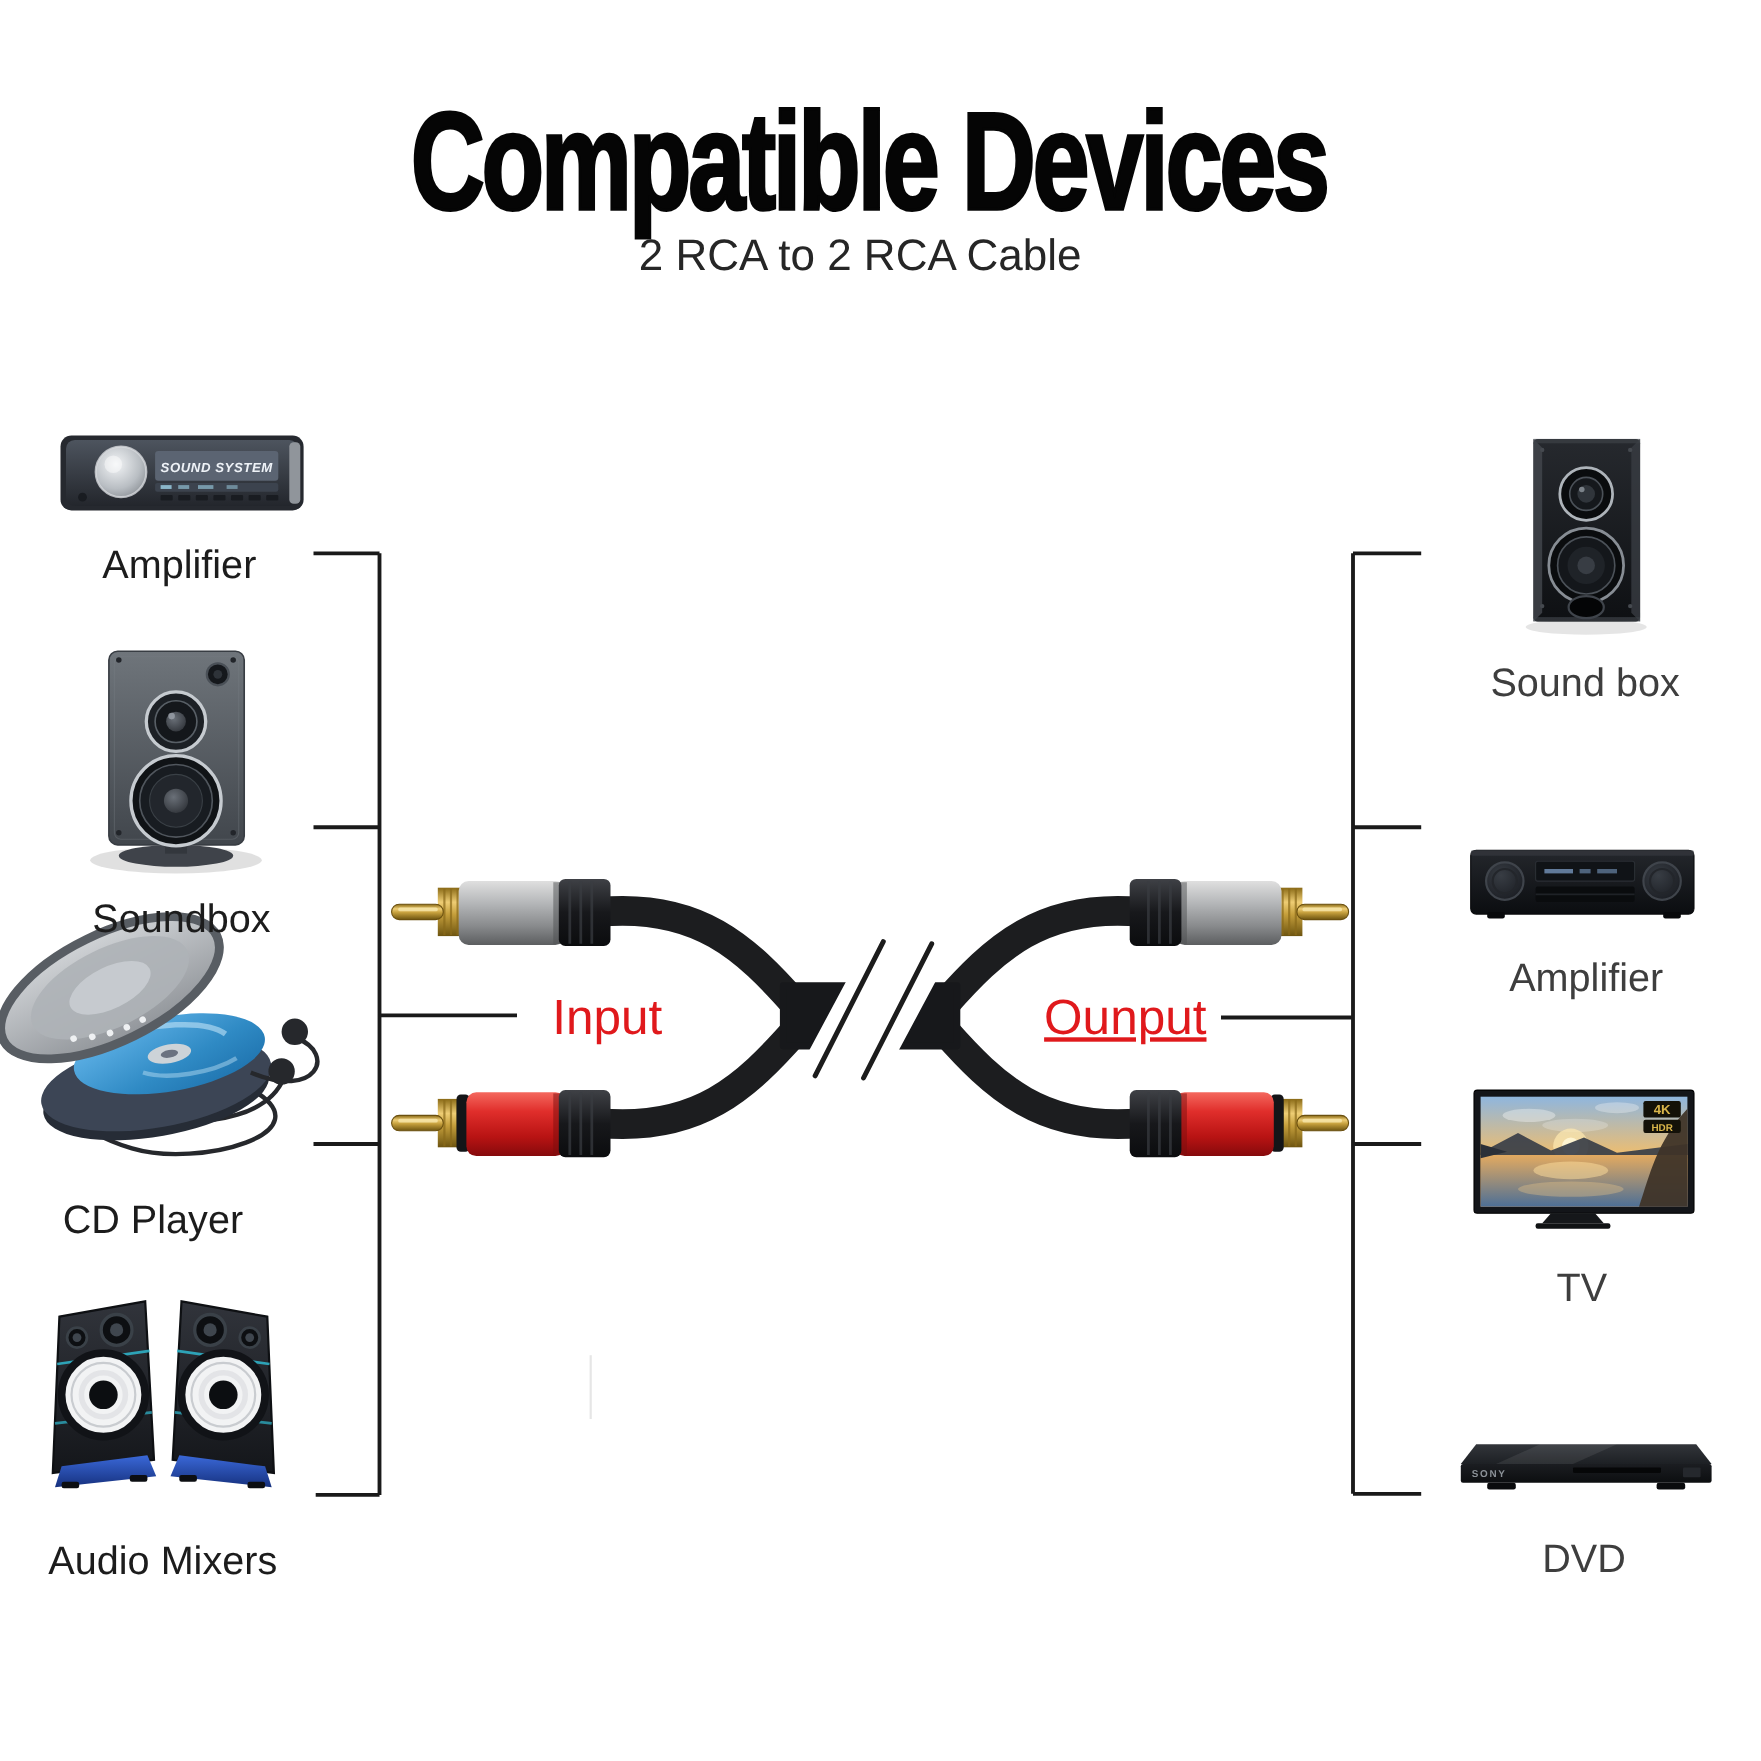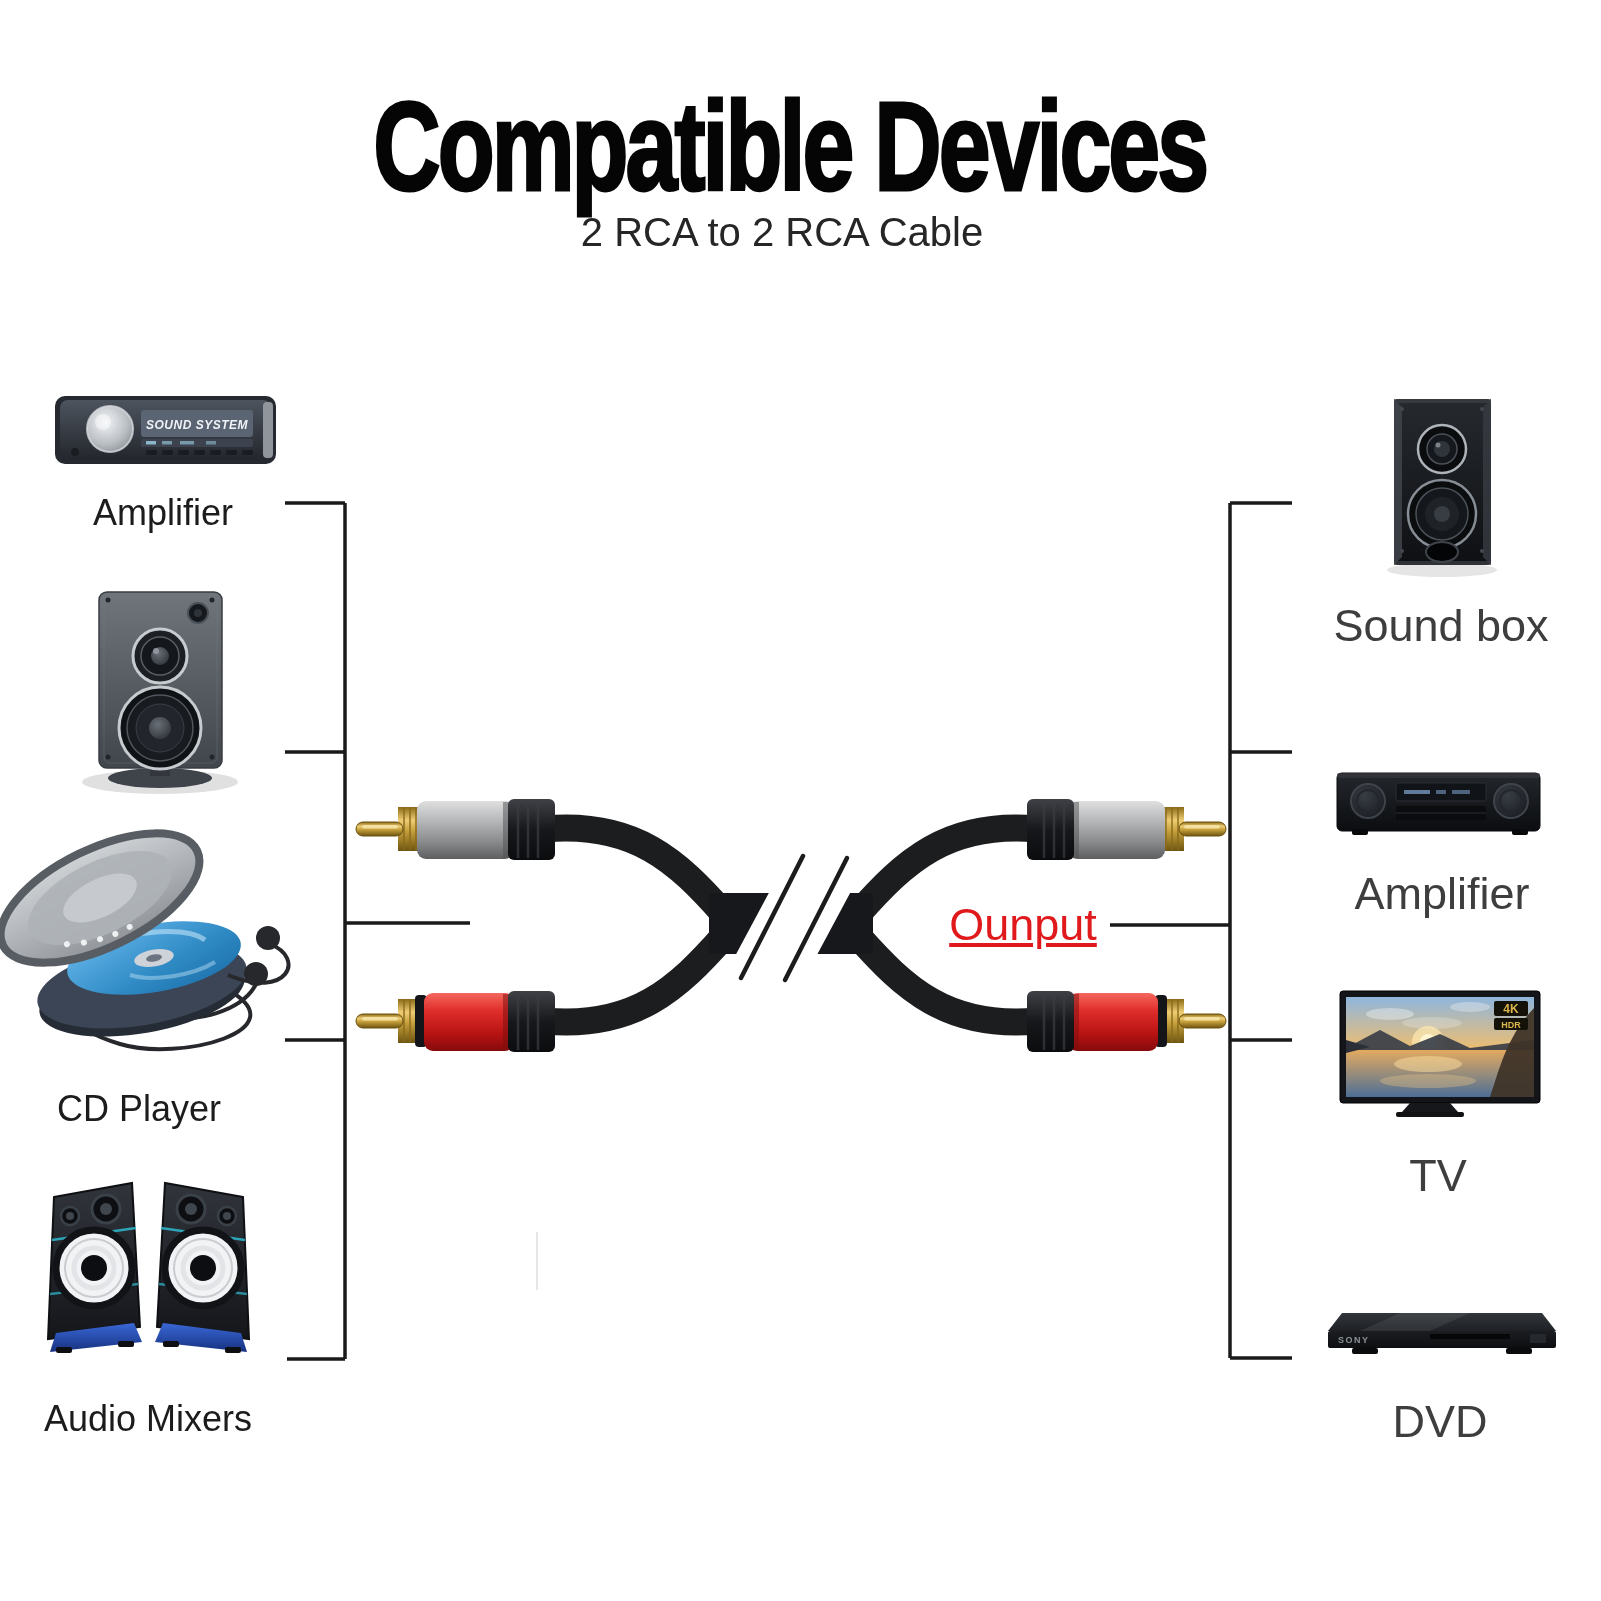--- a/index.html
+++ b/index.html
@@ -6,21 +6,21 @@
   #canvas{position:relative;width:1601px;height:1601px;background:#ffffff;overflow:hidden;
           font-family:"Liberation Sans", sans-serif;}
   .title{position:absolute;top:74px;left:0;width:1580px;text-align:center;}
   .title span{display:inline-block;font-size:126px;font-weight:bold;color:#050505;
               letter-spacing:-4px;transform:scaleX(0.74);transform-origin:50% 50%;
               -webkit-text-stroke:3px #050505;white-space:nowrap;}
   .subtitle{position:absolute;top:210px;left:0;width:1564px;text-align:center;
             font-size:40px;color:#262626;}
   .lbl{position:absolute;width:300px;text-align:center;white-space:nowrap;margin-top:24px;}
   .lbl-l{font-size:36px;color:#1c1c1c;}
-  .lbl-r{font-size:45px;color:#3e3e3e;}
+  .lbl-r{font-size:36px;color:#3e3e3e;}
   .cable-lbl{position:absolute;width:300px;text-align:center;font-size:45px;white-space:nowrap;}
   svg{position:absolute;left:0;top:0;}
 </style>
 </head>
 <body>
 
 <div id="canvas">
 
   <div class="title"><span>Compatible Devices</span></div>
   <div class="subtitle">2 RCA to 2 RCA Cable</div>
@@ -319,23 +319,25 @@
       <rect x="1328" y="1331" width="228" height="17" rx="2" fill="url(#gDvdFront)"></rect>
       <rect x="1430" y="1334" width="80" height="5" rx="1" fill="#060708"></rect>
       <rect x="1530" y="1334" width="16" height="9" rx="1" fill="#25282d"></rect>
       <text x="1338" y="1343" font-size="9" font-weight="bold" fill="#8b9197" letter-spacing="1.5" font-family="Liberation Sans, sans-serif">SONY</text>
       <rect x="1352" y="1348" width="26" height="6" rx="2" fill="#0a0b0d"></rect>
       <rect x="1506" y="1348" width="26" height="6" rx="2" fill="#0a0b0d"></rect>
     </g>
   </svg>
 
   <div class="lbl lbl-l" style="left:13px;top:468px;">Amplifier</div>
+  <div class="lbl lbl-l" style="left:15px;top:790px;">Soundbox</div>
   <div class="lbl lbl-l" style="left:-11px;top:1064px;">CD Player</div>
   <div class="lbl lbl-l" style="left:-2px;top:1374px;">Audio Mixers</div>
 
   <div class="lbl lbl-r" style="left:1291px;top:576px;">Sound box</div>
   <div class="lbl lbl-r" style="left:1292px;top:844px;">Amplifier</div>
   <div class="lbl lbl-r" style="left:1288px;top:1126px;">TV</div>
   <div class="lbl lbl-r" style="left:1290px;top:1372px;">DVD</div>
 
+  <div class="cable-lbl" style="left:402px;top:899px;color:#e0191c;">Input</div>
   <div class="cable-lbl" style="left:873px;top:899px;color:#e0191c;text-decoration:underline;">Ounput</div>
 
 </div>
 
 </body></html>

